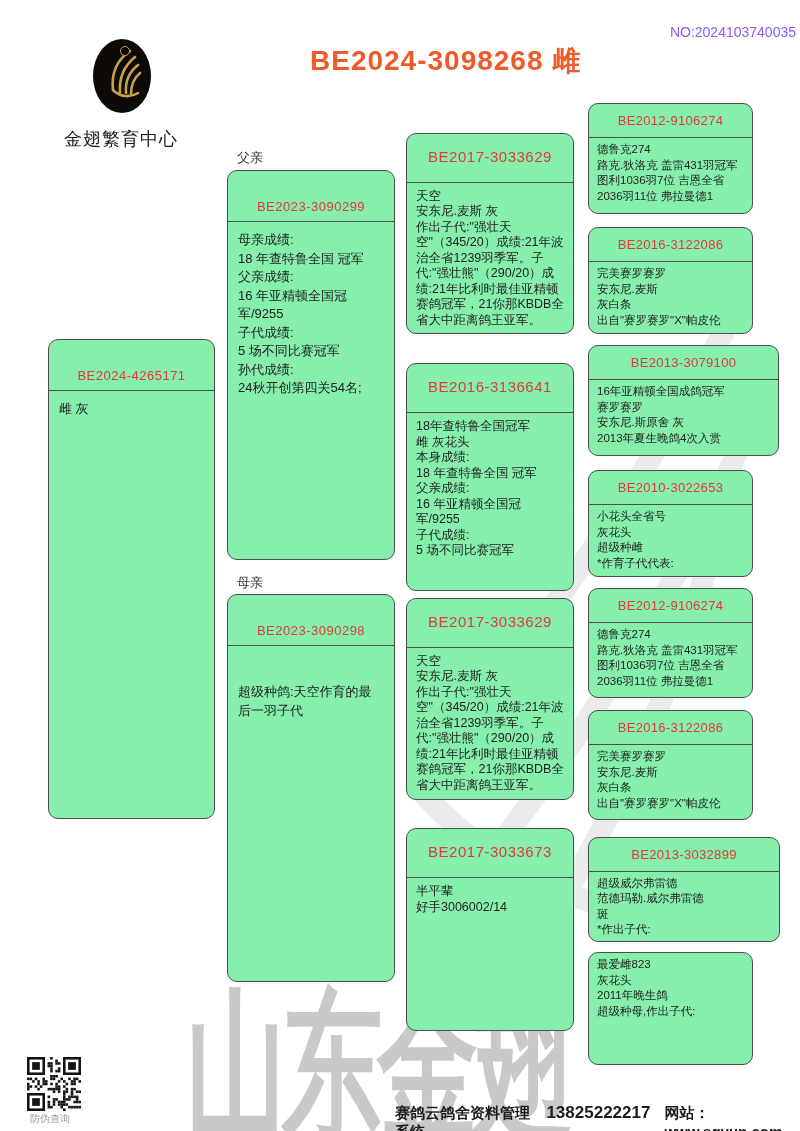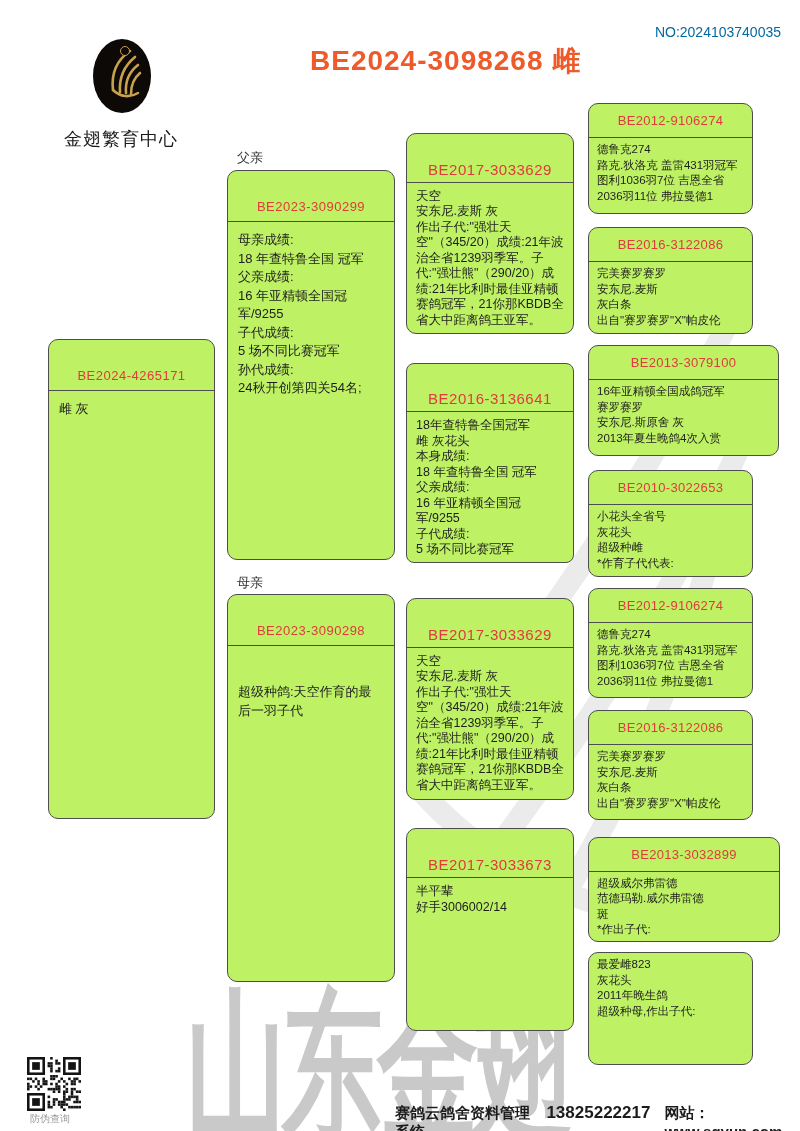--- a/index.html
+++ b/index.html
@@ -1,36 +1,36 @@
 <!DOCTYPE html>
 <html style="--title-color: #ee5a2a; --ring-color: #e13a3c; --wm-color: #c9c9c9;"><head>
 <meta charset="utf-8">
 <style>
   html,body{margin:0;padding:0;background:#ffffff;}
   .page{
     position:relative;width:800px;height:1131px;background:#ffffff;overflow:hidden;
     font-family:"Liberation Sans","DejaVu Sans",sans-serif;color:#222;
   }
   
-  .doc-no{position:absolute;top:24px;right:19px;font-size:14px;color:#0369a1;}
+  .doc-no{position:absolute;top:24px;right:4px;font-size:14px;color:#8b5cf6;}
   .title{position:absolute;top:42px;left:310px;font-size:28px;font-weight:700;color:var(--title-color,#ee5a2a);letter-spacing:1px;}
   .logo{position:absolute;left:92px;top:38px;width:60px;height:76px;}
   .org-name{position:absolute;left:64px;top:127px;font-size:18px;color:#1a1a1a;letter-spacing:1px;}
   
   .gen-label{position:absolute;font-size:13px;color:#333;z-index:3;}
   
-  .pbox{position:absolute;background:#bef264;border:1.5px solid #4d4d4d;border-radius:10px;z-index:2;
+  .pbox{position:absolute;background:#86efac;border:1.5px solid #4d4d4d;border-radius:10px;z-index:2;
         display:flex;flex-direction:column;box-sizing:border-box;}
   .pbox .hd{display:flex;justify-content:center;align-items:flex-end;border-bottom:1.5px solid #4d4d4d;box-sizing:border-box;}
   .pbox .code{color:var(--ring-color,#e13a3c);}
   .pbox .bd{white-space:pre-line;color:#1e1e1e;overflow:hidden;}
   .big .hd{height:51px;padding-bottom:7px;}
   .big .code{font-size:13px;letter-spacing:0.5px;}
   .big .bd{padding:9px 10px;font-size:13px;line-height:18.5px;}
-  .mid .hd{height:49px;padding-bottom:4px;}
+  .mid .hd{height:49px;padding-bottom:17px;}
   .mid .code{font-size:15px;letter-spacing:0.5px;}
   .mid .bd{padding:6px 9px;font-size:12.5px;line-height:15.5px;}
   .small .hd{height:34px;align-items:center;padding-bottom:0;}
   .small .code{font-size:13px;letter-spacing:0.3px;}
   .small .bd{padding:4px 8px;font-size:11.5px;line-height:15.5px;}
   
   .watermark{position:absolute;left:186px;top:986px;font-size:160px;font-weight:700;
              color:var(--wm-color,#c9c9c9);z-index:1;white-space:nowrap;letter-spacing:-8px;
              transform:scaleX(0.63);transform-origin:left top;line-height:1;}
   .feather{position:absolute;left:350px;top:270px;z-index:1;}
@@ -107,21 +107,21 @@
 
   <div class="pbox mid" style="left:406px;top:133px;width:168px;height:201px;">
     <div class="hd">
       <span class="code">BE2017-3033629</span>
     </div>
     <div class="bd">天空
 安东尼.麦斯  灰
 作出子代:"强壮天空"（345/20）成绩:21年波治全省1239羽季军。子代:"强壮熊"（290/20）成绩:21年比利时最佳亚精顿赛鸽冠军，21你那KBDB全省大中距离鸽王亚军。</div>
   </div>
 
-  <div class="pbox mid" style="left:406px;top:363px;width:168px;height:200px;border-radius:8px;">
+  <div class="pbox mid" style="left:406px;top:363px;width:168px;height:228px;">
     <div class="hd">
       <span class="code">BE2016-3136641</span>
     </div>
     <div class="bd">18年查特鲁全国冠军
 雌  灰花头
 本身成绩:
 18 年查特鲁全国 冠军
 父亲成绩:
 16 年亚精顿全国冠军/9255
 子代成绩:

